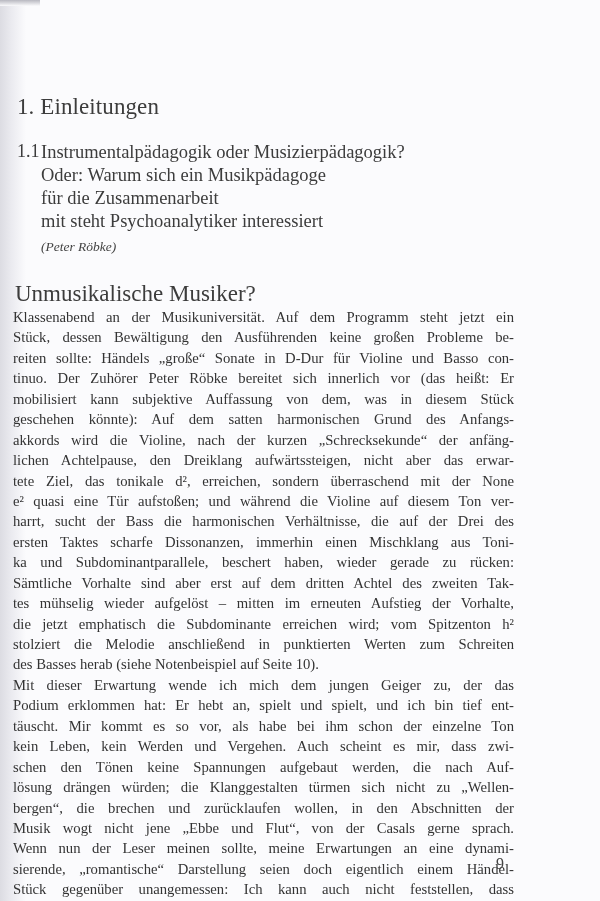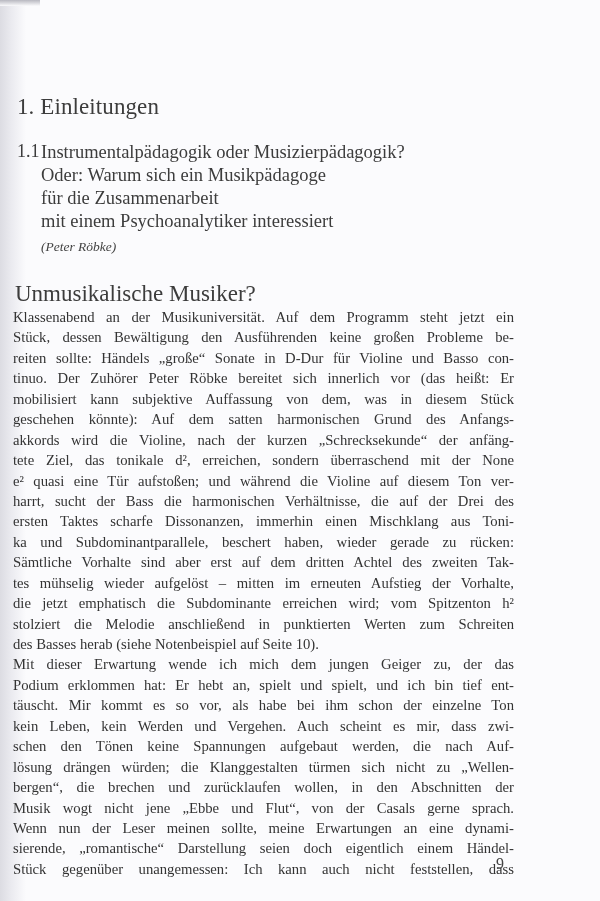--- a/index.html
+++ b/index.html
@@ -61,35 +61,36 @@
 <div class="top-shade"></div>
 
 <h1 class="chapter-title" style="margin:0;font-weight:normal;">1. Einleitungen</h1>
 
 <div class="section">
   <span class="section-num">1.1</span>
   <div class="section-lines">
     <span class="section-line">Instrumentalpädagogik oder Musizierpädagogik?</span>
     <span class="section-line">Oder: Warum sich ein Musikpädagoge</span>
     <span class="section-line">für die Zusammenarbeit</span>
-    <span class="section-line">mit einem Psychoanalytiker interessiert</span>
+    <span class="section-line">mit steht Psychoanalytiker interessiert</span>
     <span class="author">(Peter Röbke)</span>
   </div>
 </div>
 
 <h2 class="subhead" style="margin:0;font-weight:normal;">Unmusikalische Musiker?</h2>
 
 <div class="body-text">
   <span class="line">Klassenabend an der Musikuniversität. Auf dem Programm steht jetzt ein</span>
   <span class="line">Stück, dessen Bewältigung den Ausführenden keine großen Probleme be-</span>
   <span class="line">reiten sollte: Händels „große“ Sonate in D-Dur für Violine und Basso con-</span>
   <span class="line">tinuo. Der Zuhörer Peter Röbke bereitet sich innerlich vor (das heißt: Er</span>
   <span class="line">mobilisiert kann subjektive Auffassung von dem, was in diesem Stück</span>
   <span class="line">geschehen könnte): Auf dem satten harmonischen Grund des Anfangs-</span>
   <span class="line">akkords wird die Violine, nach der kurzen „Schrecksekunde“ der anfäng-</span>
+  <span class="line">lichen Achtelpause, den Dreiklang aufwärtssteigen, nicht aber das erwar-</span>
   <span class="line">tete Ziel, das tonikale d², erreichen, sondern überraschend mit der None</span>
   <span class="line">e² quasi eine Tür aufstoßen; und während die Violine auf diesem Ton ver-</span>
   <span class="line">harrt, sucht der Bass die harmonischen Verhältnisse, die auf der Drei des</span>
   <span class="line">ersten Taktes scharfe Dissonanzen, immerhin einen Mischklang aus Toni-</span>
   <span class="line">ka und Subdominantparallele, beschert haben, wieder gerade zu rücken:</span>
   <span class="line">Sämtliche Vorhalte sind aber erst auf dem dritten Achtel des zweiten Tak-</span>
   <span class="line">tes mühselig wieder aufgelöst – mitten im erneuten Aufstieg der Vorhalte,</span>
   <span class="line">die jetzt emphatisch die Subdominante erreichen wird; vom Spitzenton h²</span>
   <span class="line">stolziert die Melodie anschließend in punktierten Werten zum Schreiten</span>
   <span class="line last">des Basses herab (siehe Notenbeispiel auf Seite 10).</span>

